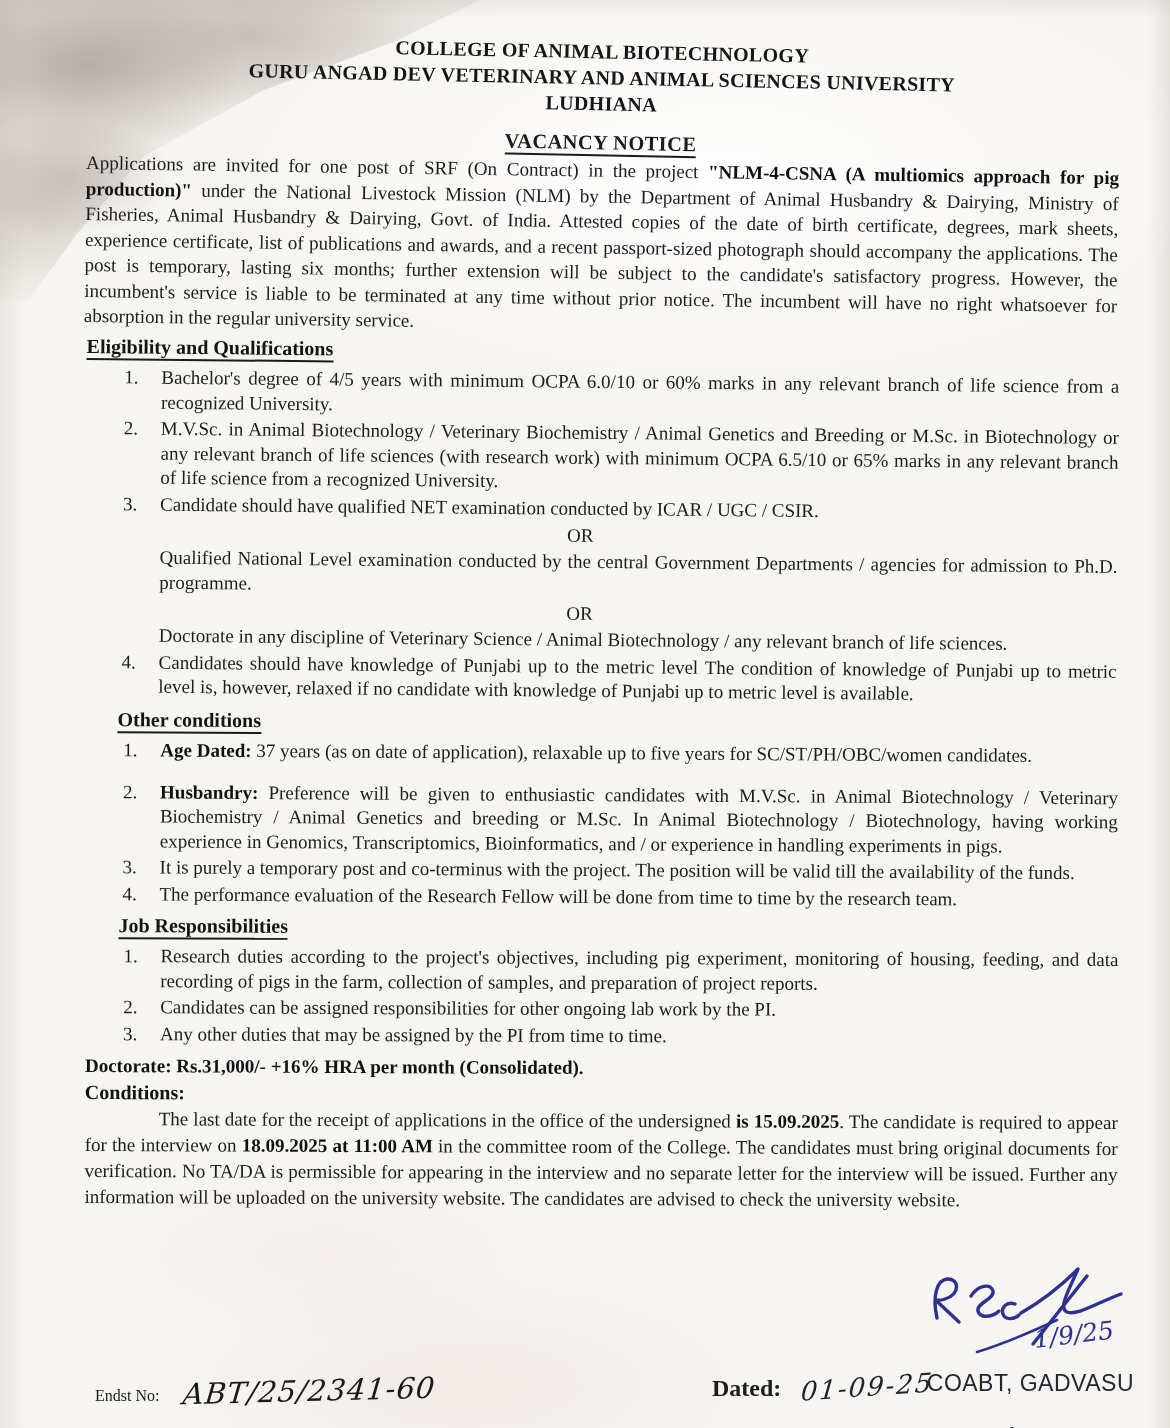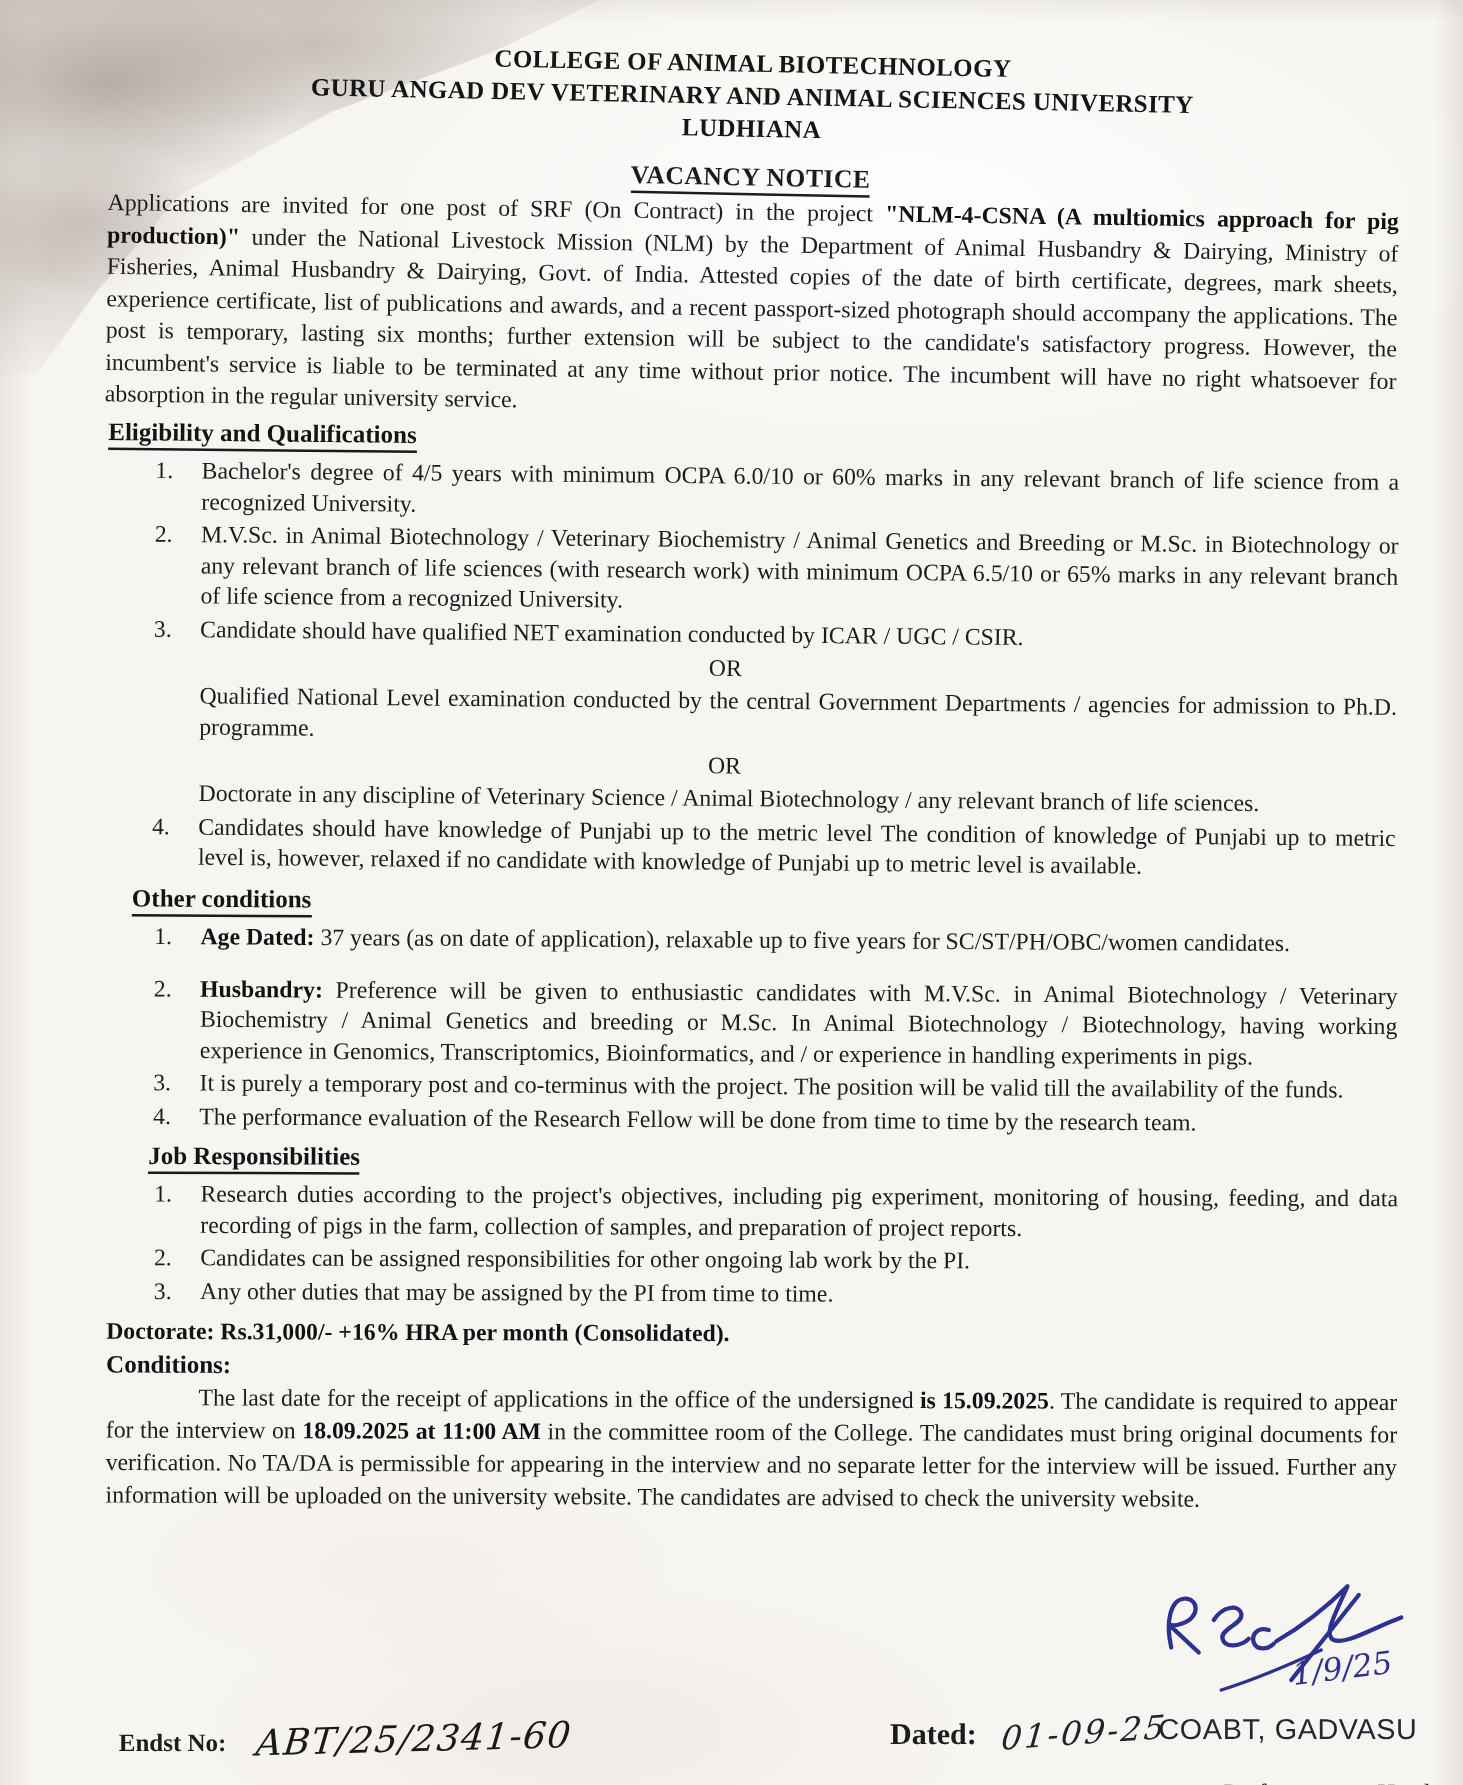--- a/index.html
+++ b/index.html
@@ -53,21 +53,21 @@
   .notice-title span { border-bottom:2.5px solid #1c1c1c; padding-bottom:1px; }
 
   p.body, .txt { font-size:19px; line-height:25.5px; }
   p.body { margin-top:6px; text-align:justify; }
 
   .sec-head {
     font-size:20px; font-weight:bold; margin-top:5px; color:#141414;
     display:table;
     border-bottom:2.5px solid #1a1a1a; padding-bottom:0px; line-height:24px;
   }
-  .sec-head.oc { margin-top:9px; margin-left:20px;text-align:right; }
+  .sec-head.oc { margin-top:9px; margin-left:32px;text-align:right; }
   .sec-head.jr { margin-top:7px; margin-left:33px; }
 
   .list { margin-top:5px; margin-left:38px; }
   .li { display:flex; margin-top:2px; }
   .num { flex:0 0 37px; font-size:19px; line-height:24.5px; }
   .txt { flex:1; text-align:justify; line-height:24.5px; }
   .cont { margin-left:37px; text-align:justify; font-size:19px; line-height:24.5px; }
   .or { text-align:center; font-size:19px; line-height:25px; margin:2px 80px 2px 0; }
   .gap-top { margin-top:17px; }
   b { color:#111; }
@@ -75,21 +75,21 @@
   .emol { font-size:19px; line-height:25px; font-weight:bold; margin-top:7px; color:#121212; }
   .cond-head { font-size:20px; font-weight:bold; margin-top:3px; color:#121212; }
   .cond { font-size:19px; line-height:26px; margin-top:2px; text-align:justify; text-indent:74px; }
 
   
   .hand {
     font-family:"DejaVu Serif",serif; font-style:italic; display:inline-block;
     color:#191919;
   }
   .endst { position:absolute; left:95px; top:1374px; }
-  .endst .lab { font-weight:bold; font-size:20px; }
+  .endst .lab { font-weight:normal; font-size:16px; }
   .endst .hand { font-size:29px; letter-spacing:1px; transform:rotate(-1.5deg) skewX(-7deg); margin-left:20px; }
   .dated { position:absolute; left:712px; top:1372px; }
   .dated .lab { font-weight:bold; font-size:24px; }
   .dated .hand { font-size:26px; letter-spacing:2px; transform:rotate(-4deg) skewX(-9deg); margin-left:16px; color:#20222c; }
   .designation { position:absolute; right:26px; top:1424px; font-size:20px; color:#23242a; }
   .office {
     position:absolute; right:36px; top:1370px;
     font-family:"Liberation Sans","DejaVu Sans",sans-serif;
     font-weight:normal; font-size:23px; letter-spacing:.5px; color:#232733;margin-left:15px;
   }

